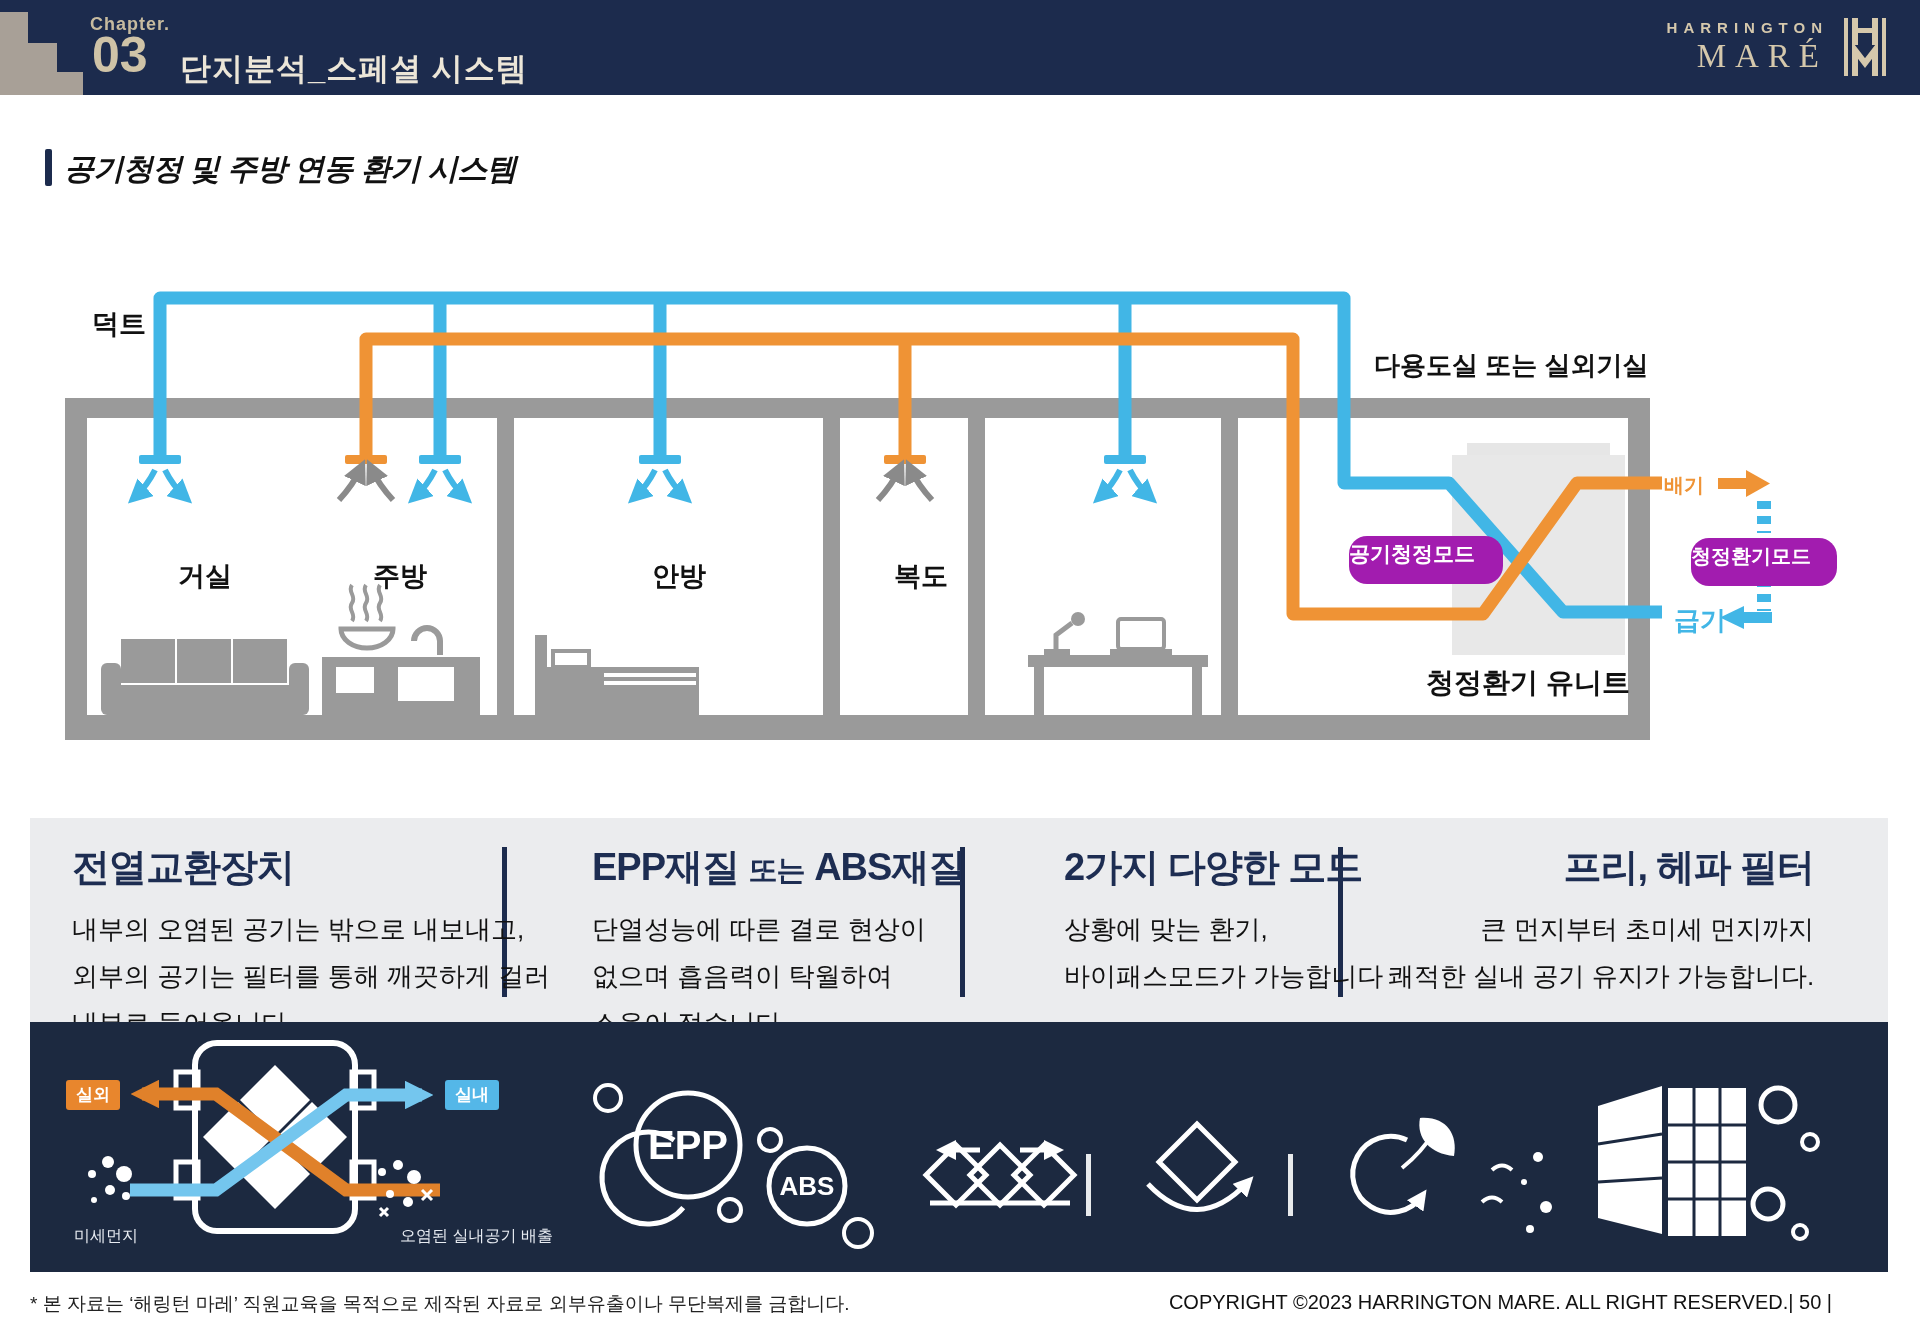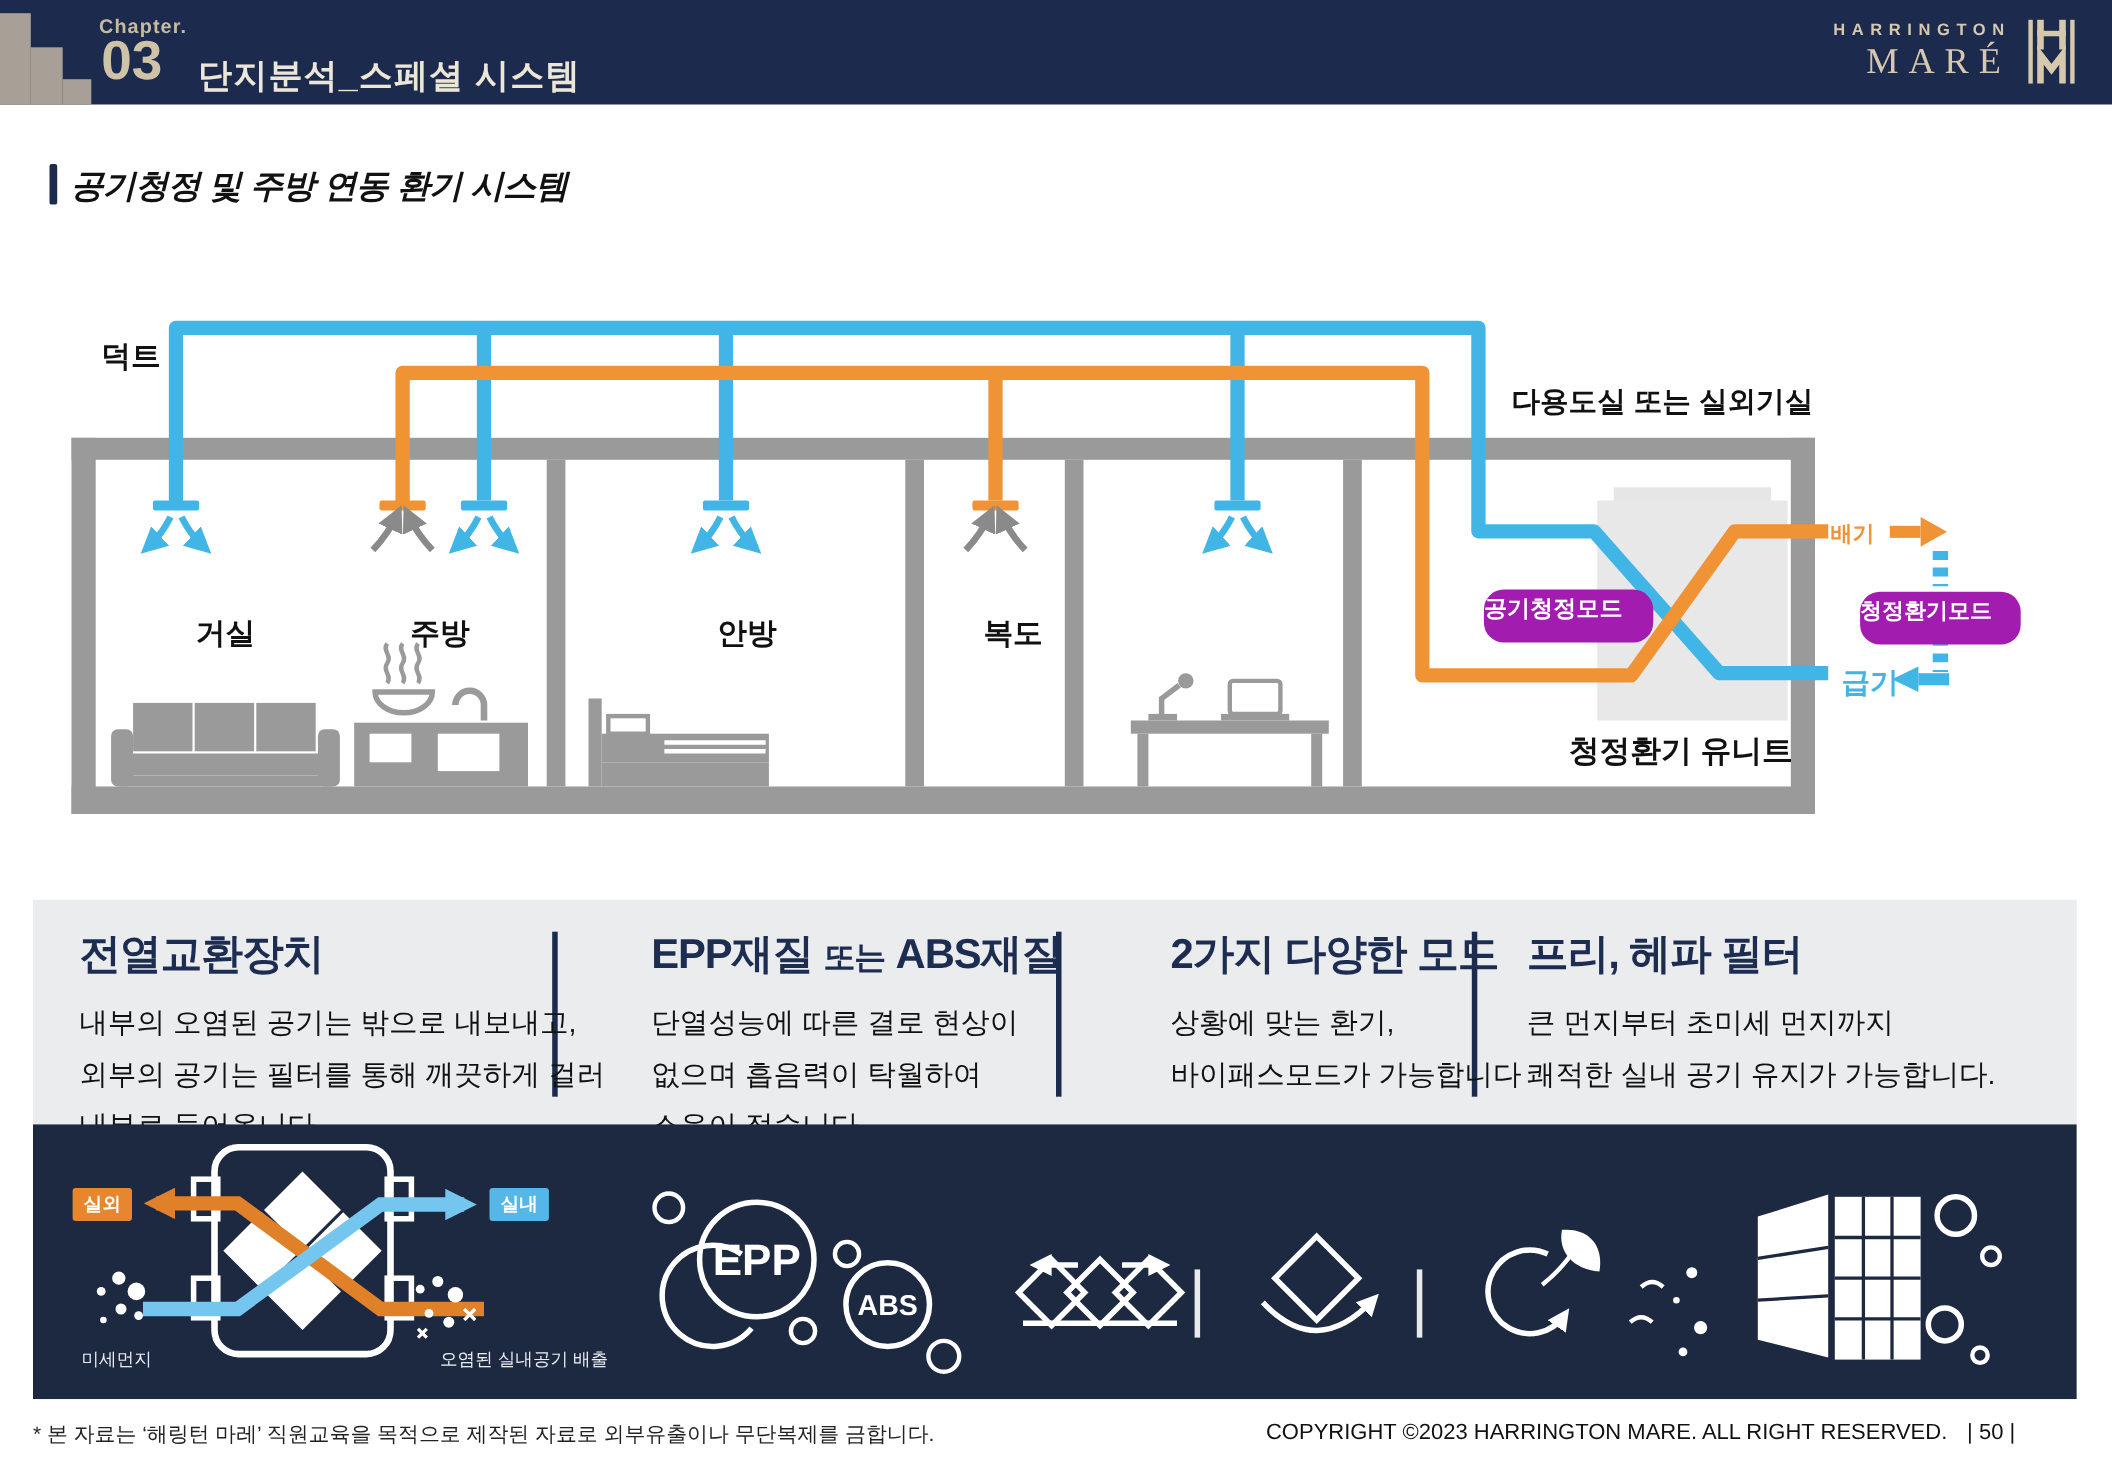--- a/index.html
+++ b/index.html
@@ -40,38 +40,38 @@
   .pill-left{left:1349px;top:536px;width:154px;font-size:21px;}
   .pill-right{left:1691px;top:538px;width:146px;font-size:20px;}
   .lbl-exhaust{left:1664px;top:472px;font-size:20px;color:#ef9335;}
   .lbl-supply{left:1674px;top:603px;font-size:26px;color:#41b6e6;}
 
   
   .features-bg{position:absolute;left:30px;top:818px;width:1858px;height:204px;background:#ebecee;}
   .fdivider{position:absolute;top:847px;width:5px;height:150px;background:#1c2b4d;}
   .fd1{left:502px;} .fd2{left:960px;} .fd3{left:1338px;}
   .fcol{position:absolute;top:842px;}
-  .fc1{left:72px;} .fc2{left:592px;} .fc3{left:1064px;} .fc4{left:1388px;}
+  .fc1{left:72px;} .fc2{left:592px;} .fc3{left:1064px;} .fc4{left:1388px;text-align:right;}
   .fhead{font-size:38px;font-weight:bold;color:#1d2d52;letter-spacing:-1px;white-space:nowrap;}
   .fhead .small{font-size:29px;}
   .fbody{margin-top:13px;font-size:26px;color:#111;line-height:47px;white-space:nowrap;}
 
   
   .strip-svg{position:absolute;left:30px;top:1022px;}
   .tag{position:absolute;width:54px;height:30px;color:#fff;font-size:17px;font-weight:bold;
        text-align:center;line-height:30px;border-radius:3px;}
   .tag-out{left:66px;top:1080px;background:#e8862d;}
   .tag-in{left:445px;top:1080px;background:#54b7e8;}
   .striplbl{position:absolute;color:#e8ecf2;font-size:16px;white-space:nowrap;}
   .sl-dust{left:74px;top:1226px;}
   .sl-polluted{left:400px;top:1226px;}
 
   
   .foot-note{position:absolute;left:30px;top:1291px;font-size:19px;color:#222;}
-  .foot-right{position:absolute;right:88px;top:1291px;display:flex;gap:18px;font-size:20px;color:#111;}
+  .foot-right{position:absolute;right:88px;top:1291px;display:flex;gap:0;font-size:20px;color:#111;}
   .svgtext{font-family:"Liberation Sans", sans-serif;font-weight:bold;fill:#fff;}
 </style>
 </head>
 <body>
 
 <div class="page">
 
   <header class="topbar">
     <div class="step step1"></div>
     <div class="step step2"></div>

